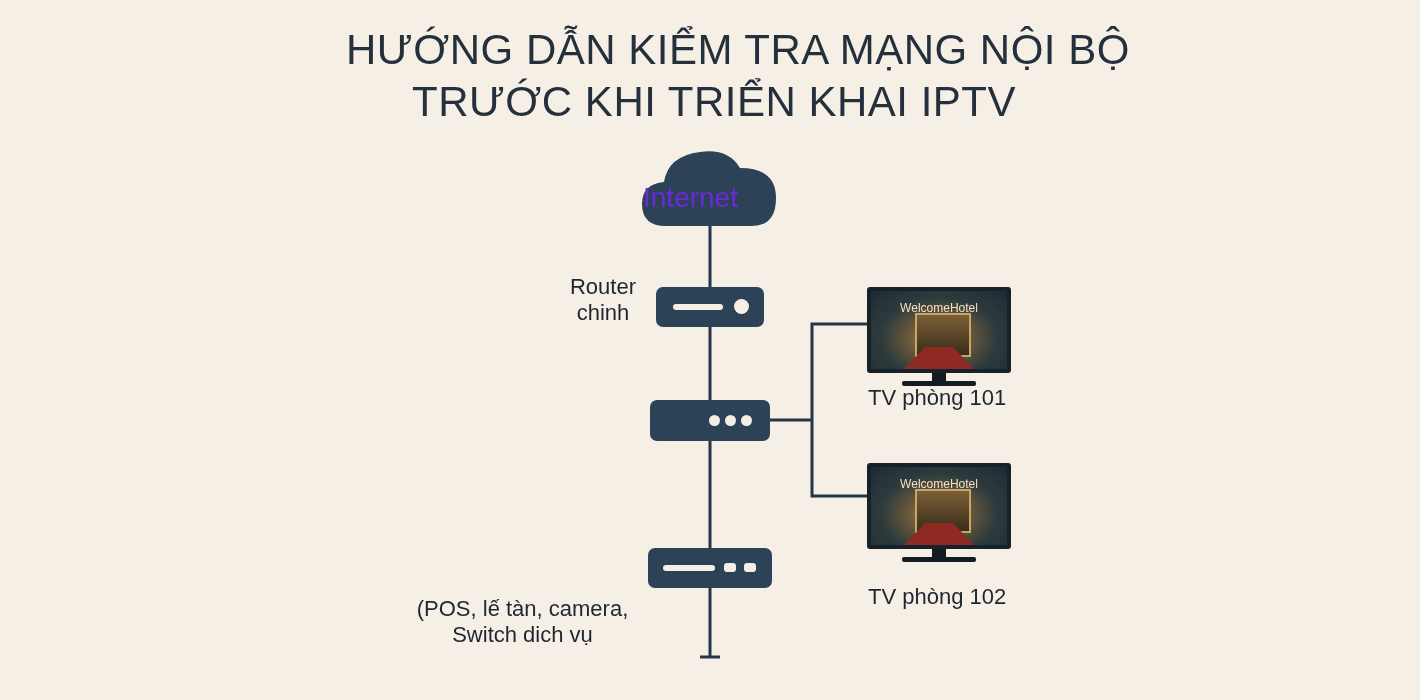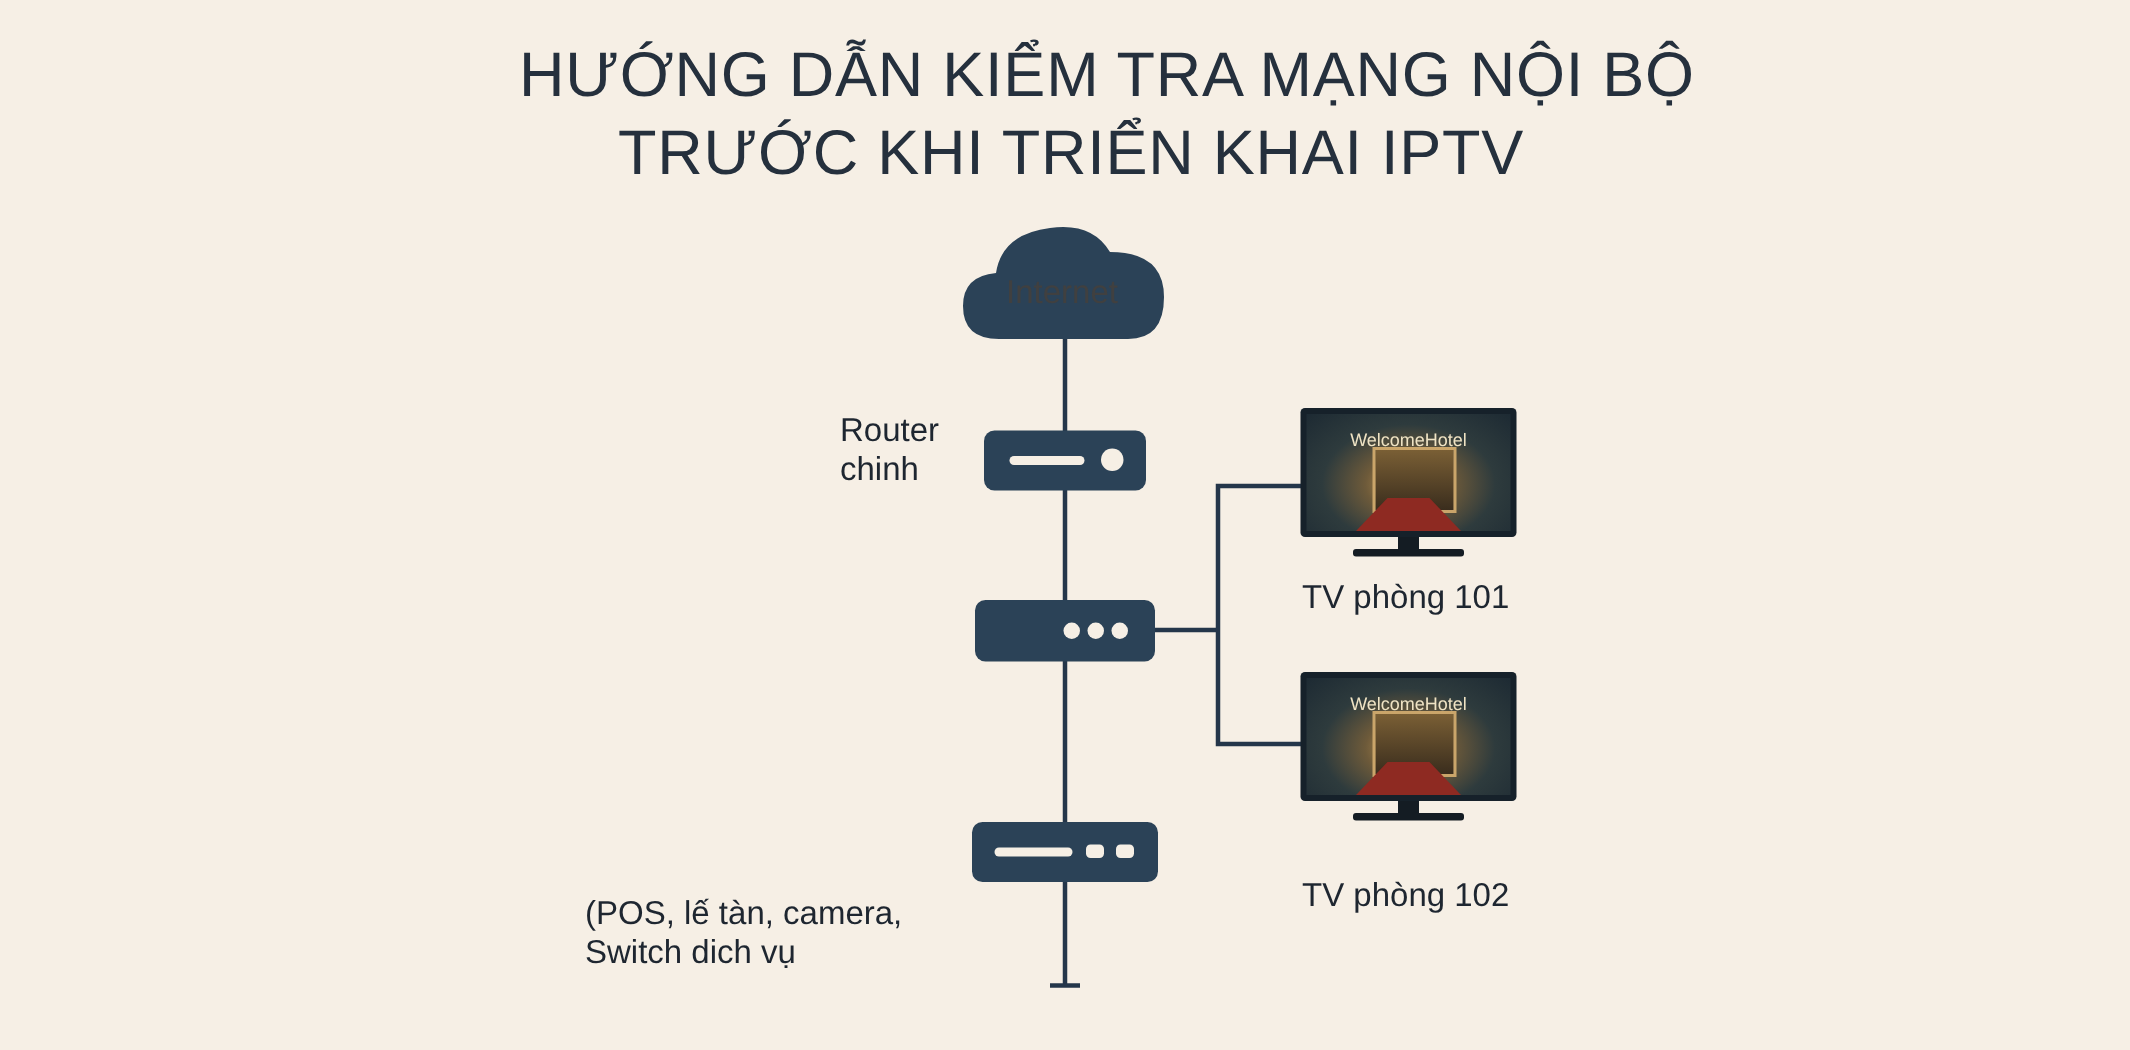--- a/index.html
+++ b/index.html
@@ -2,25 +2,25 @@
 <html><head>
 <meta charset="utf-8">
 <style>
   html,body{margin:0;padding:0;}
   body{width:1420px;height:700px;background:#f6efe5;position:relative;overflow:hidden;font-family:"Liberation Sans","DejaVu Sans",sans-serif;color:#1f2a36;}
   .title{position:absolute;font-weight:normal;font-size:42px;color:#25303d;letter-spacing:0.5px;white-space:nowrap;}
   .t1{left:346px;top:26px;}
   .t2{left:412px;top:78px;}
   svg.lines{position:absolute;left:0;top:0;}
   .label{position:absolute;font-size:22px;color:#1e2630;white-space:nowrap;line-height:26px;}
-  .right{text-align:left;}
+  .right{text-align:center;}
   .device{position:absolute;background:#2b4257;border-radius:7px;}
-  .cloud-text{position:absolute;left:643px;top:182px;width:130px;text-align:center;color:#404040;font-size:22px;}
+  .cloud-text{position:absolute;left:643px;top:182px;width:130px;color:#6d28d9;font-size:28px;}
   .tv{position:absolute;width:144px;}
-  .tv .screen{width:144px;height:86px;background:#16212a;border-radius:3px;position:relative;overflow:hidden;}
+  .tv .screen{width:144px;height:86px;background:#16212a;border-radius:3px;position:relative;overflow:hidden;margin-top:15px;}
   .tv .pic{position:absolute;left:4px;top:4px;right:4px;bottom:4px;background:radial-gradient(ellipse at 50% 60%,#c89a52 0%,#6d5a3a 30%,#2e3b3d 60%,#1d2a33 100%);}
   .tv .carpet{position:absolute;left:50%;bottom:0;width:70px;height:22px;margin-left:-35px;background:#8e2a22;clip-path:polygon(30% 0,70% 0,100% 100%,0 100%);}
   .tv .door{position:absolute;left:44px;top:22px;width:52px;height:40px;background:linear-gradient(#7a5f35,#3a2d1d);border:2px solid #caa56a;}
   .tv .brand{position:absolute;left:0;right:0;top:10px;text-align:center;color:#efe3c4;font-size:12px;}
   .tv .neck{width:14px;height:8px;background:#141c23;margin:0 auto;}
   .tv .base{width:74px;height:5px;background:#141c23;margin:0 auto;border-radius:2px;}
 </style>
 </head>
 <body>
 

